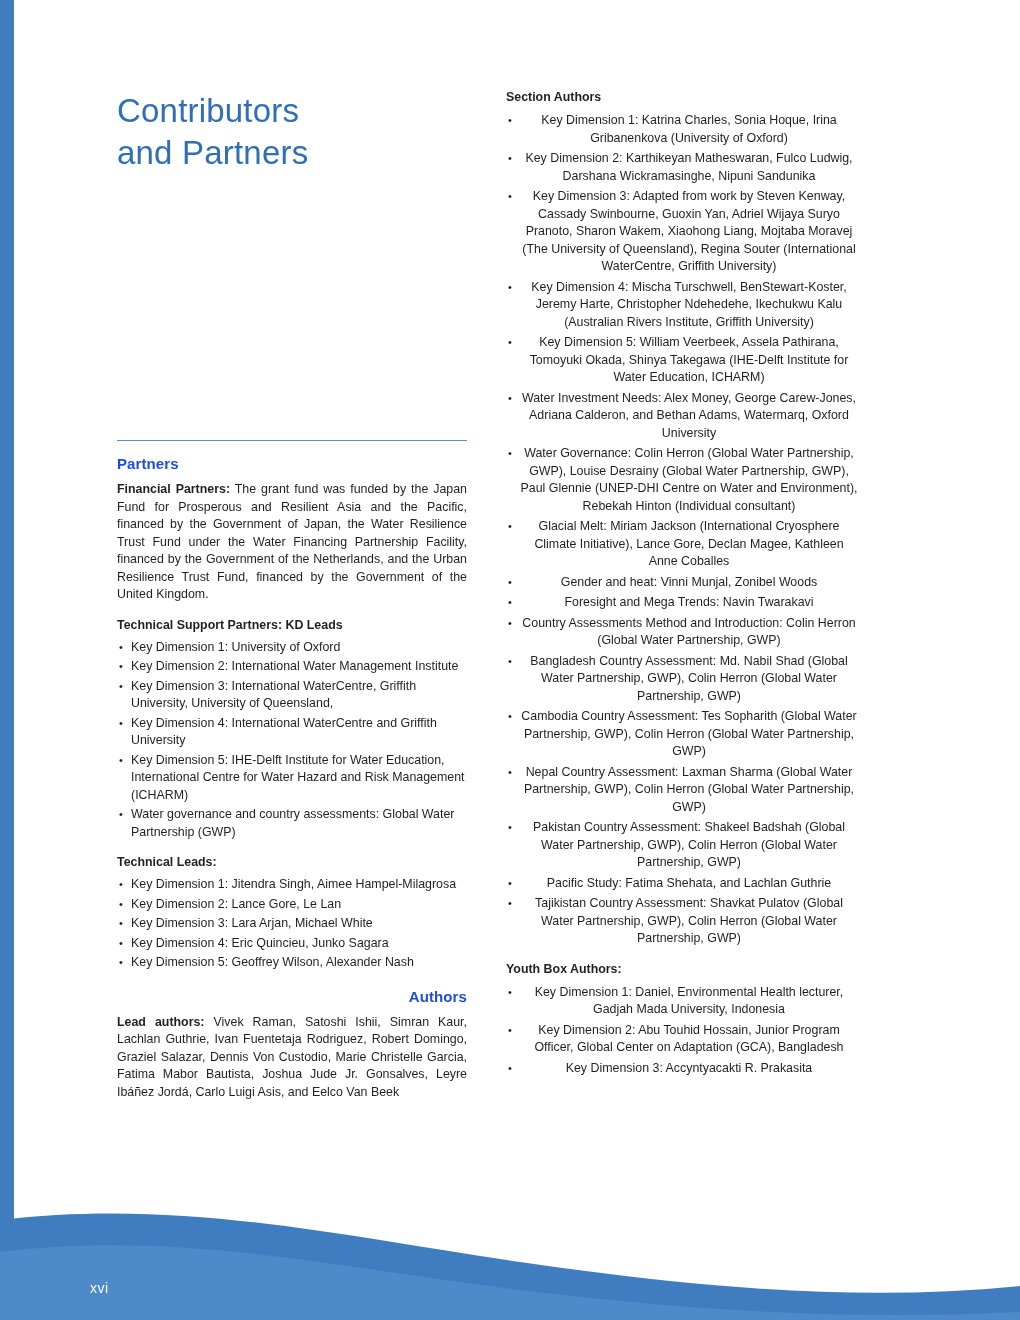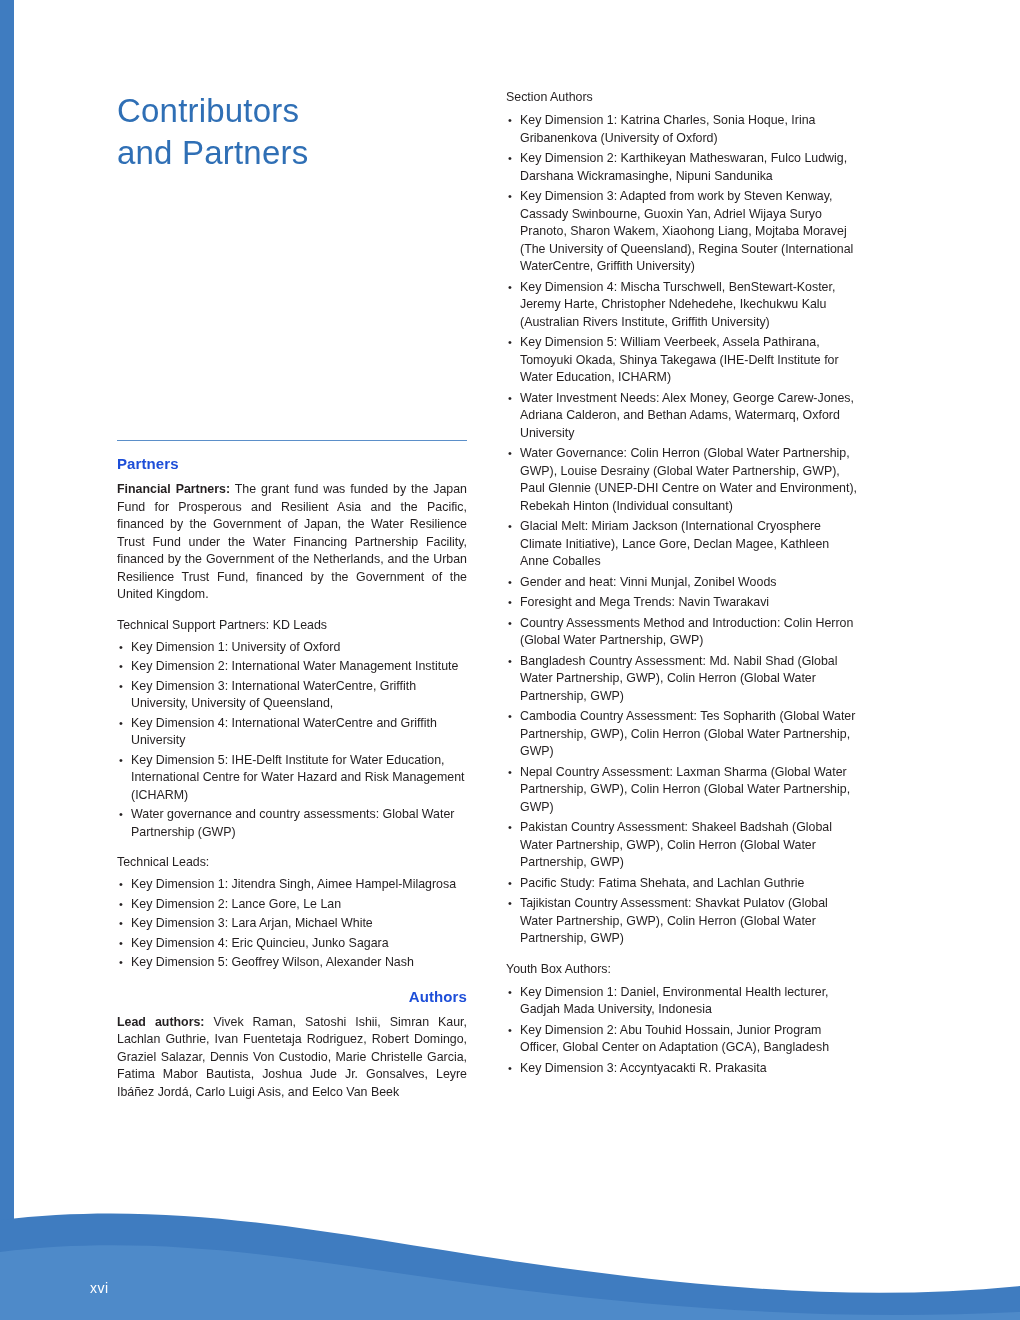--- a/index.html
+++ b/index.html
@@ -72,21 +72,21 @@
 
   h2.section-head {
     font-size: 15px;
     font-weight: bold;
     color: #1d4ed8;
     margin: 0 0 9px 0;
     letter-spacing: 0.1px;
   }
   h3.sub-head {
     font-size: 12.4px;
-    font-weight: normal;
+    font-weight: bold;
     color: #231f20;
     margin: 14px 0 7px 0;
   }
   h3.sub-head.first {
     margin-top: 0;
   }
   .para {
     font-size: 12.4px;
     line-height: 17.5px;
     text-align: justify;
@@ -117,20 +117,21 @@
     color: #231f20;
   }
 
   
   .col-right h3.sub-head {
     font-size: 12.4px;
     margin-bottom: 8px;
   }
   .col-right ul.bullets li {
     margin-bottom: 3px;
+    text-align: center;
   }
 
   
   .footer-wave {
     position: absolute;
     left: 0;
     bottom: 0;
     width: 1020px;
     height: 130px;
   }

